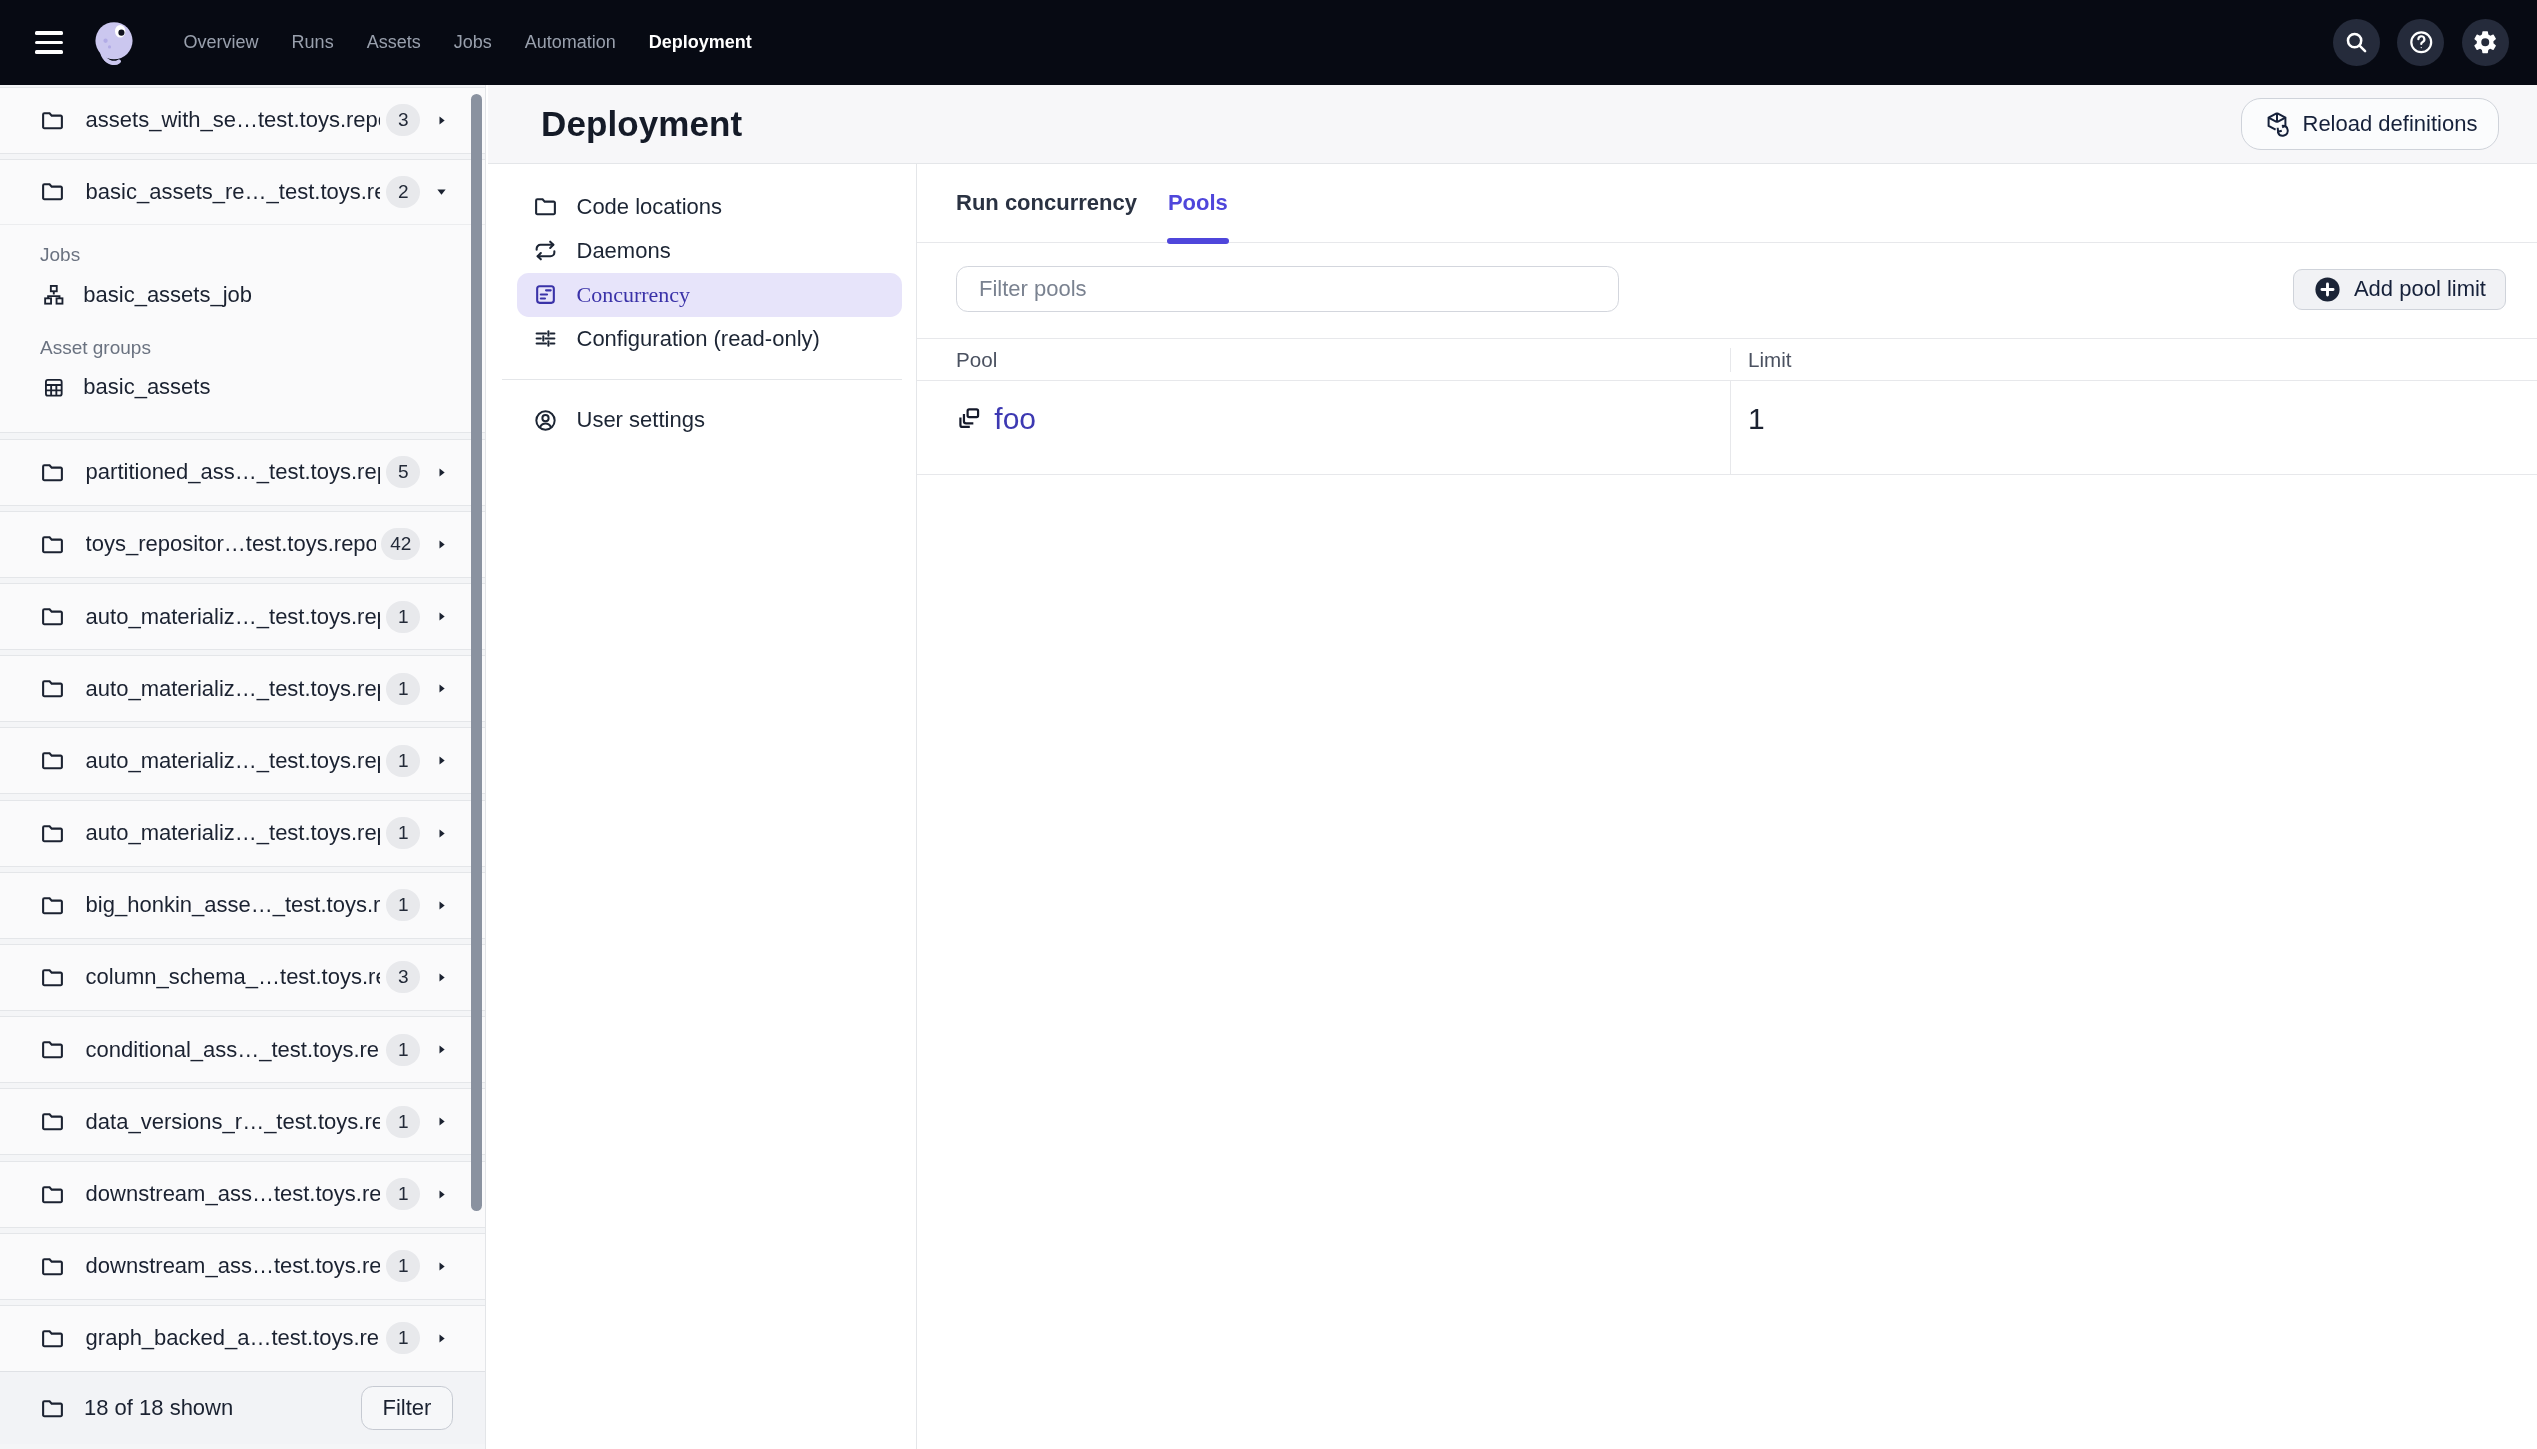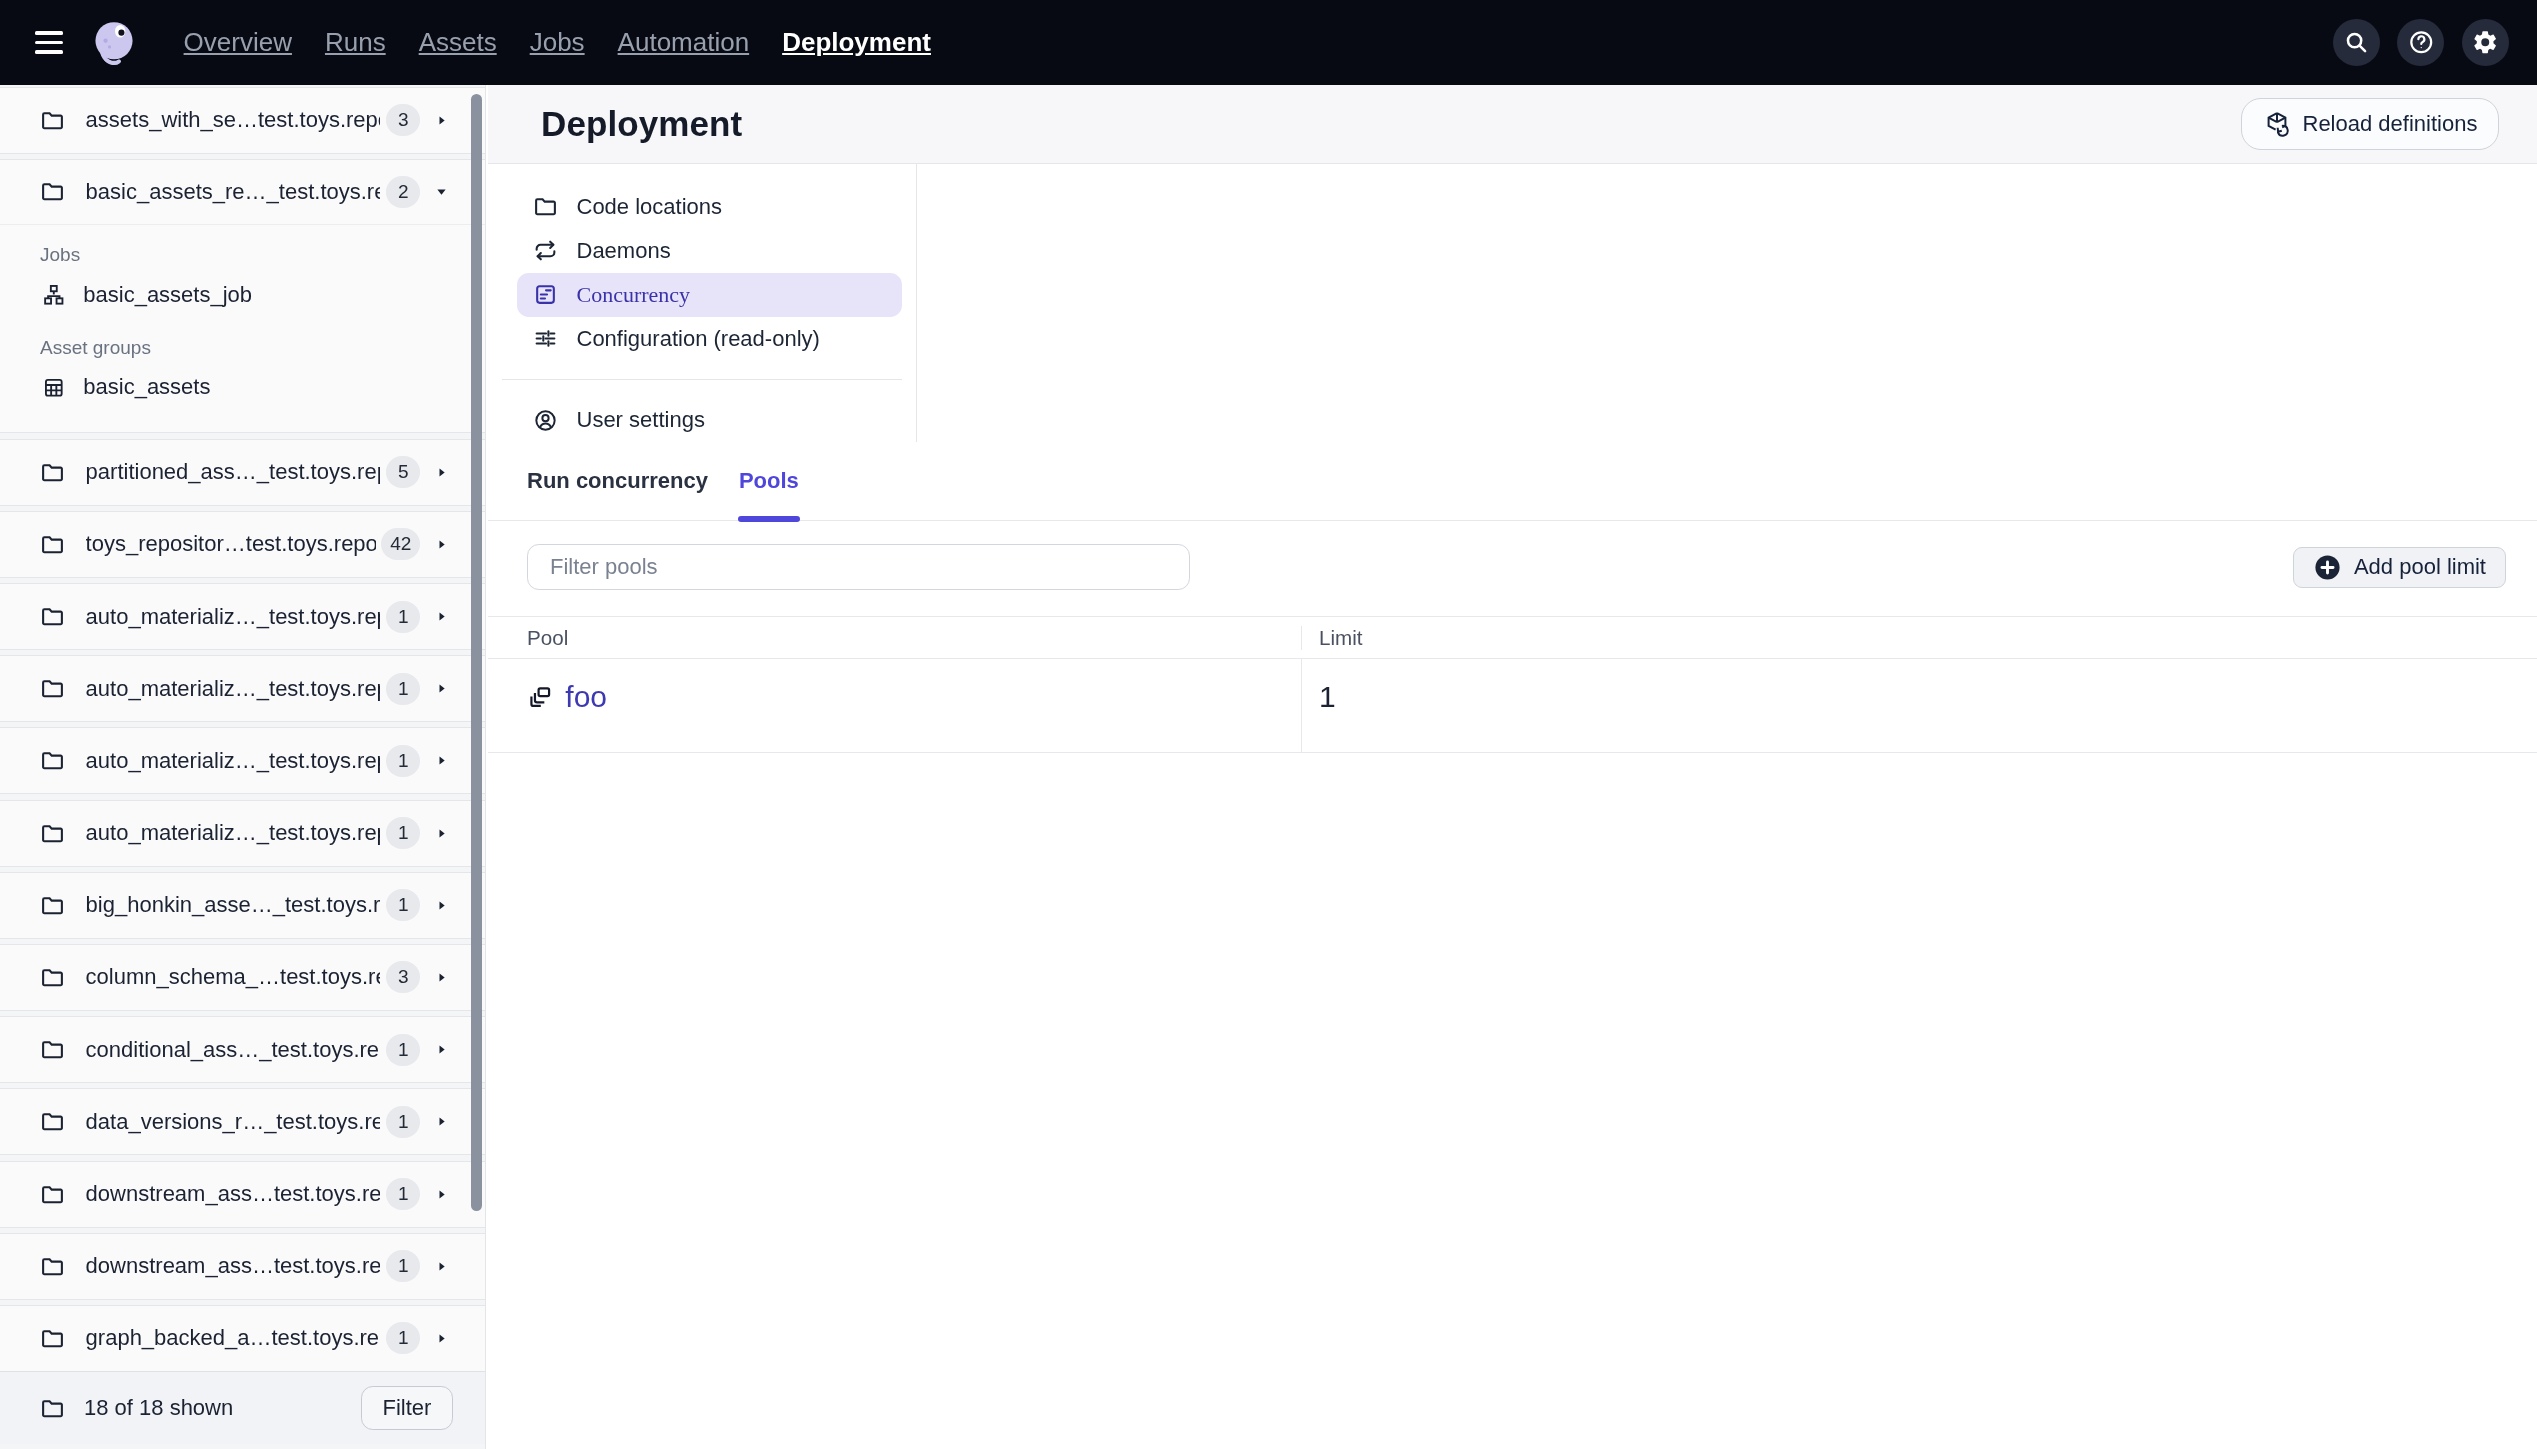--- a/index.html
+++ b/index.html
@@ -10,21 +10,21 @@
   }
   
   .topnav {
     position:absolute; top:0; left:0; right:0; height:85px;
     background:#070A13; display:flex; align-items:center;
   }
   .hamburger { margin-left:35px; width:28px; cursor:pointer; }
   .hamburger div { height:3.7px; background:#fff; border-radius:1.5px; margin:5.9px 0; }
   .logo { width:54px; height:54px; margin-left:23.6px; }
   .nav-items { display:flex; margin-left:43px; gap:33px; }
-  .nav-item { font-size:26px; color:#99A0AD; cursor:pointer; font-weight:500;text-decoration:underline; }
+  .nav-item { font-size:18px; color:#99A0AD; cursor:pointer; font-weight:500; }
   .nav-item.active { color:#ffffff; font-weight:700; }
   .nav-right { margin-left:auto; display:flex; gap:17.7px; margin-right:29px; }
   .icon-btn {
     width:47px; height:47px; border-radius:50%; background:#252B3B; color:#fff;
     display:flex; align-items:center; justify-content:center; cursor:pointer;
   }
   .icon-btn svg { width:26.5px; height:26.5px; }
   
   .sidebar {
     position:absolute; top:85px; left:0; width:486px; bottom:0;
@@ -63,21 +63,21 @@
   .main-header {
     height:79px; background:#F7F7F9; border-bottom:1.5px solid #E4E6E9;
     display:flex; align-items:center; padding:0 39px 0 53px;
   }
   .page-title { font-size:35px; font-weight:600; color:#151B28; letter-spacing:0.1px; }
   .reload-btn {
     margin-left:auto; height:52px; border:1.5px solid #CFD3DA; border-radius:20px; background:#FBFCFD;
     display:flex; align-items:center; gap:11.8px; font-size:22px; color:#16213A; padding:0 20.6px; cursor:pointer;
   }
   .reload-btn svg { width:28px; height:28px; }
-  .main-body { display:flex; height:1285px;flex-direction:column; }
+  .main-body { display:flex; height:1285px; }
   .subnav { width:429px; border-right:1.5px solid #E4E6E9; padding-top:20.6px; flex:none; }
   .snav-item {
     height:44px; margin:0 14px 0 29px; display:flex; align-items:center; gap:19px;
     font-size:22px; color:#1C2534; border-radius:11.8px; padding:0 15.5px; cursor:pointer;
   }
   .snav-item svg { width:25px; height:25px; flex:none; }
   .snav-item.active { background:#E7E4FA; color:#3A32A8;font-family:Liberation Serif, serif; }
   .snav-divider { height:1.5px; background:#E4E6E9; margin:18.4px 14px 17.7px 14px; }
   .content { flex:1; position:relative; }
   .tabs { height:79px; border-bottom:1.5px solid #E7E8EB; display:flex; padding-left:39px; gap:31px; }

